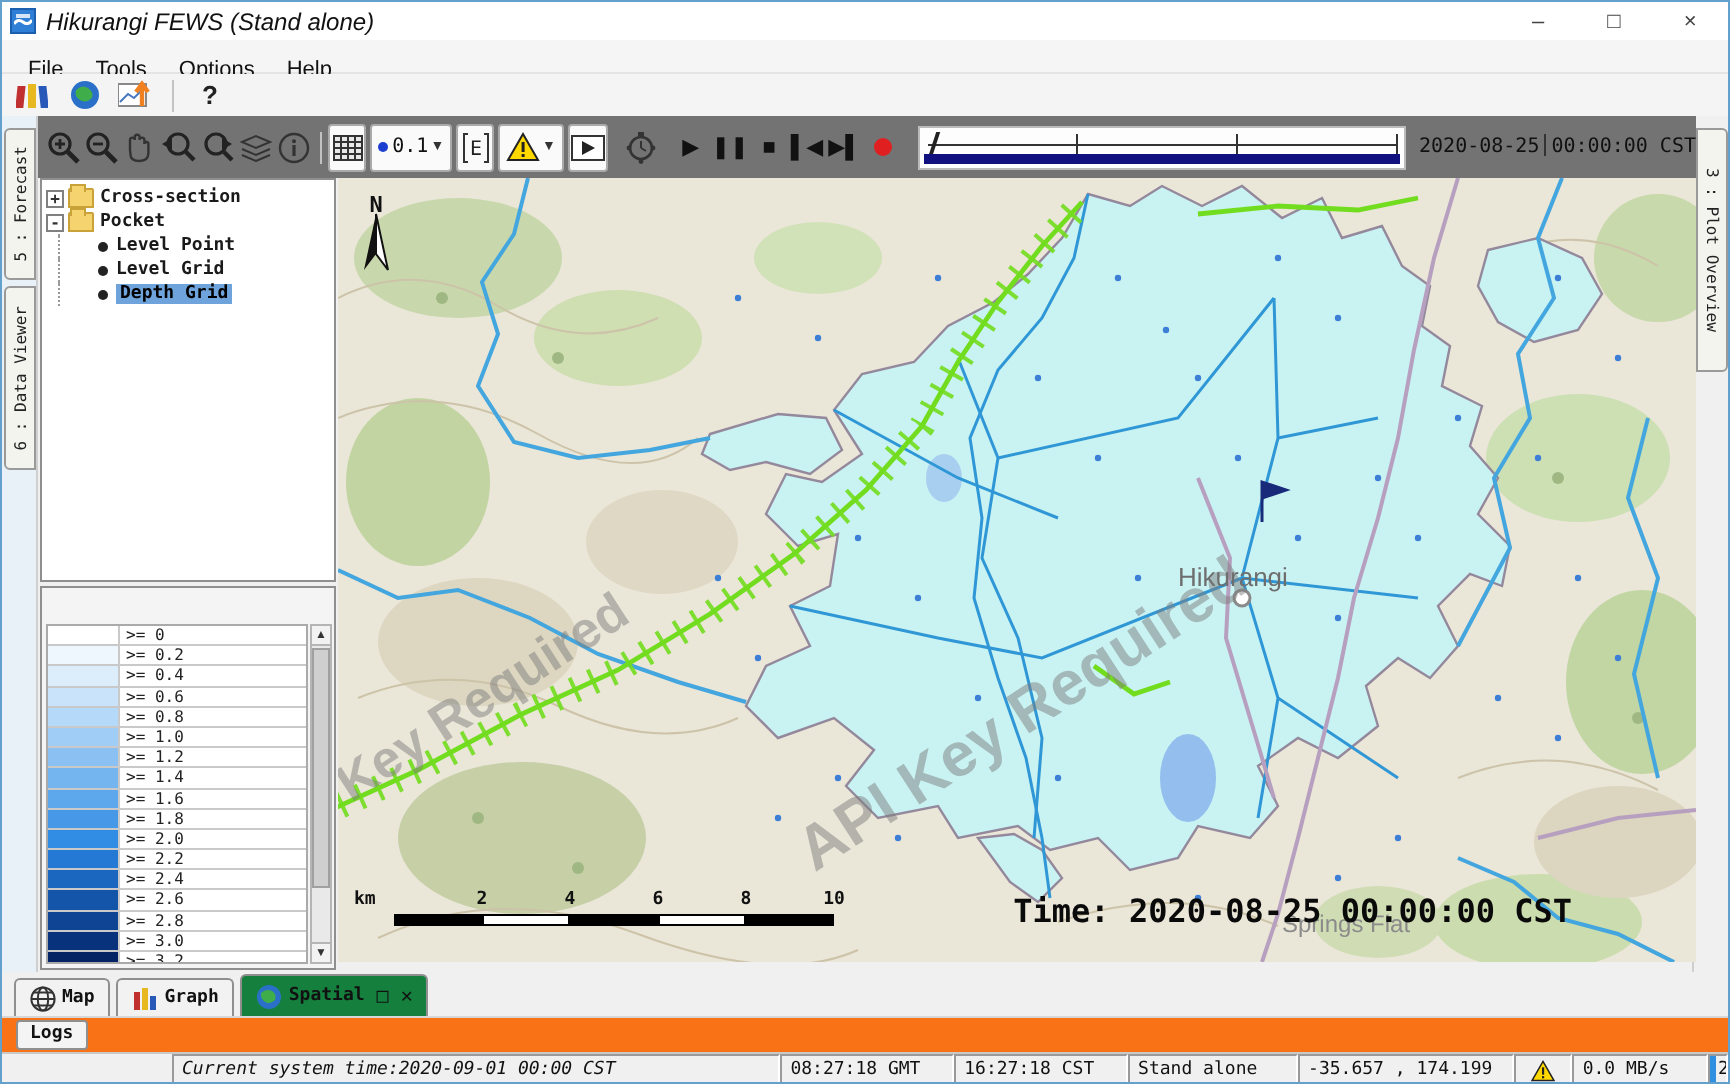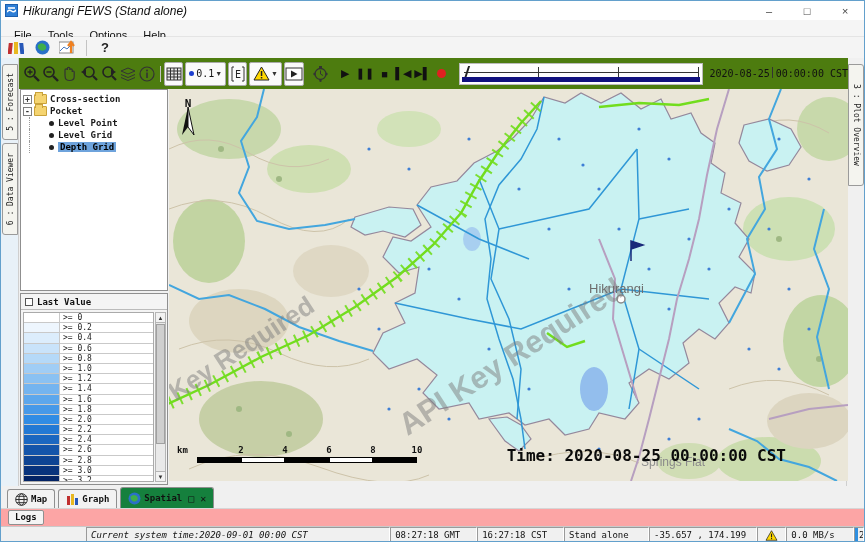--- a/index.html
+++ b/index.html
@@ -18,21 +18,21 @@
   .menubar { position:absolute; left:0; top:19px; width:100%; height:17px; background:#f5f5f5; display:flex; align-items:center; padding-left:6px; gap:2px; border-bottom:1px solid #e4e4e4; }
   .menu-item { font-size:11px; color:#111; padding:1px 7px;margin-top:13px; }
 
   
   .toolbar1 { position:absolute; left:0; top:36px; width:100%; height:21px; background:#f4f4f4; display:flex; align-items:center; padding-left:4px; gap:4px; }
   .tb1-btn { width:22px; height:18px; display:flex; align-items:center; justify-content:center; }
   .tsep { width:1px; height:16px; background:#c3c3c3; margin:0 3px; }
   .help-q { font-size:13px; font-weight:bold; color:#222; }
 
   
-  .toolbar2 { position:absolute; left:18px; top:57px; width:829px; height:31px; background:#4d7c0f; display:flex; align-items:center; padding-left:3px;text-align:right; }
+  .toolbar2 { position:absolute; left:18px; top:57px; width:829px; height:31px; background:#737373; display:flex; align-items:center; padding-left:3px;text-align:right; }
   .tb2-btn { width:24px; height:24px; display:flex; align-items:center; justify-content:center; border:1px solid transparent; }
   .tb2-raised { border:1px solid #aaa; background:#fafafa; border-radius:2px; margin:0 1px; }
   .dd-arrow { font-size:7px; color:#333; margin-left:1px; }
   .val-btn { height:24px; display:flex; align-items:center; border:1px solid #aaa; background:#fafafa; border-radius:2px; padding:0 3px; margin:0 1px; }
   .val-dot { width:5px; height:5px; border-radius:50%; background:#1d3fd0; margin-right:2px; }
   .val-txt { font-size:10px; font-family:"DejaVu Sans Mono",monospace; color:#111; }
   .play-glyph { font-size:11px; color:#111; }
   .rec-dot { width:9px; height:9px; border-radius:50%; background:#e02020; }
   .timeline { position:relative; width:318px; height:22px; background:#fdfdfd; border:1px solid #bbb; margin-left:8px; }
   .tl-line { position:absolute; left:4px; right:4px; top:8px; height:1px; background:#333; }
@@ -87,21 +87,21 @@
   .scalebar { position:absolute; left:8px; bottom:14px; width:250px; height:22px; }
   .sb-unit { position:absolute; left:0; top:0; font-size:9px; font-weight:bold; color:#111; font-family:"DejaVu Sans Mono",monospace; }
   .sb-seg { position:absolute; top:12px; height:6px; border:1px solid #000; }
   .sb-num { position:absolute; top:0; font-size:9px; font-weight:bold; color:#111; font-family:"DejaVu Sans Mono",monospace; transform:translateX(-50%); }
 
   
   .tabbar { position:absolute; left:0; top:485px; width:100%; height:22px; background:#f0f0f0; display:flex; align-items:flex-end; padding-left:6px; gap:3px; }
   .btab { height:19px; display:flex; align-items:center; gap:3px; border:1px solid #8f8f8f; border-bottom:none; border-radius:3px 3px 0 0; background:#f2f2f2; padding:0 7px; font-family:"DejaVu Sans Mono",monospace; font-size:9px; font-weight:bold; color:#111; }
   .btab.active { height:21px; background:#15803d; }
   .tabctl { font-size:10px; color:#111; margin-left:3px; }
-  .logsrow { position:absolute; left:0; top:507px; width:100%; height:18px; background:#fca5a5; border-top:1px solid #d6d6d6; }
+  .logsrow { position:absolute; left:0; top:507px; width:100%; height:18px; background:#f97316; border-top:1px solid #d6d6d6; }
   .logs-btn { position:absolute; left:7px; top:1px; height:15px; border:1px solid #8f8f8f; border-radius:2px; background:#f4f4f4; font-family:"DejaVu Sans Mono",monospace; font-size:9px; font-weight:bold; color:#111; padding:0 6px; line-height:13px; }
 
   
   .statusbar { position:absolute; left:0; top:525px; width:100%; height:17px; background:#f0f0f0; display:flex; border-top:1px solid #c9c9c9; }
   .scell { border:1px solid; border-color:#9a9a9a #fff #fff #9a9a9a; height:100%; font-family:"DejaVu Sans Mono",monospace; font-size:9px; color:#111; display:flex; align-items:center; padding:0 4px; white-space:nowrap; overflow:hidden; position:relative; }
   .mem-fill { position:absolute; left:0; top:0; bottom:0; width:34%; background:#2f8fe0; }
   .mem-label { position:relative; }
 
   .icon16 { display:block; }
 </style>
@@ -320,24 +320,20 @@
         <span>Level Grid</span>
       </div>
       <div class="tree-row">
         <span class="tree-indent2"></span>
         <span class="bullet"></span>
         <span class="tree-sel">Depth Grid</span>
       </div>
     </div>
 
     <div class="legend-box">
-      <div class="legend-head">
-        <span class="chk"></span>
-        <span class="legend-head-label">Last Value</span>
-      </div>
       <div class="legend-list">
         <div class="lrow">
             <span class="sw" style="background-color: rgb(255, 255, 255);"></span>
             <span class="lv">&gt;= 0</span>
           </div>
         <div class="lrow">
             <span class="sw" style="background-color: rgb(238, 246, 254);"></span>
             <span class="lv">&gt;= 0.2</span>
           </div>
         <div class="lrow">

